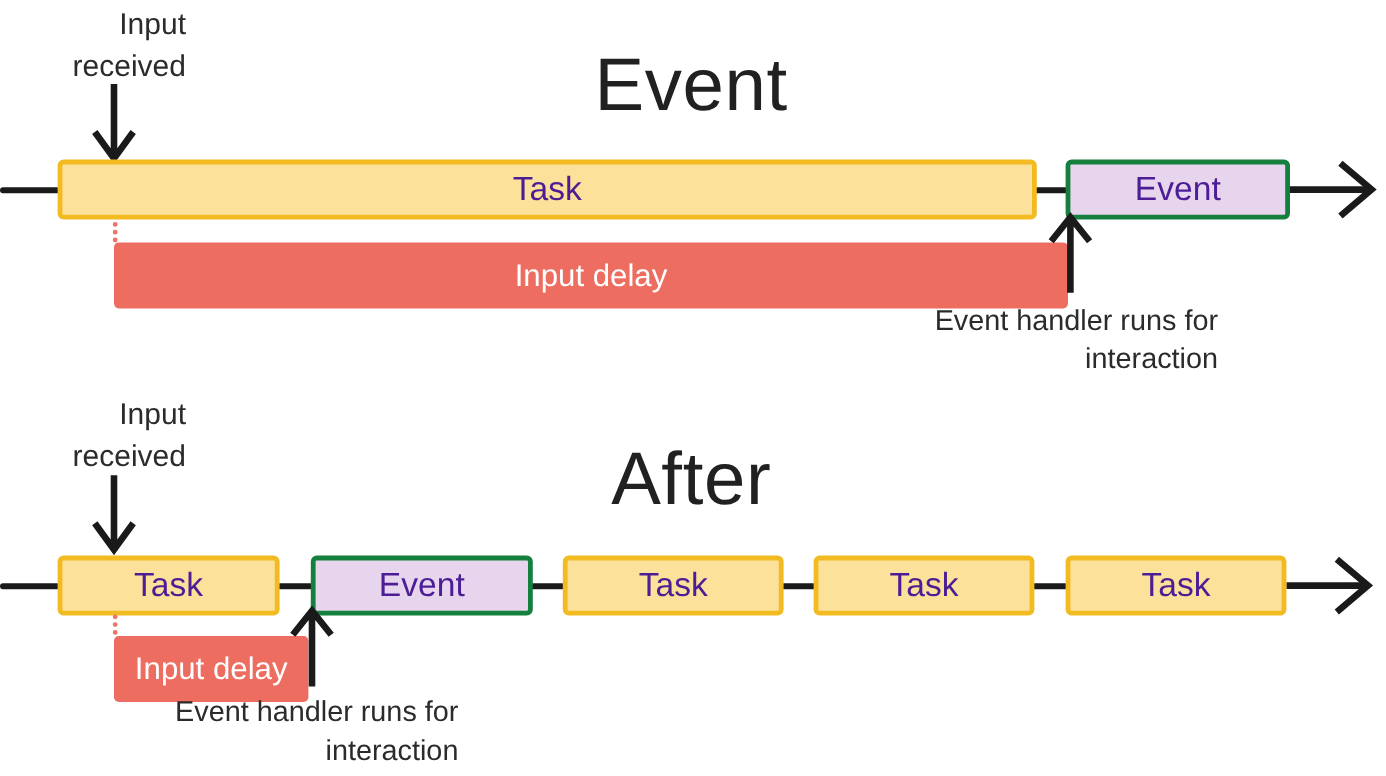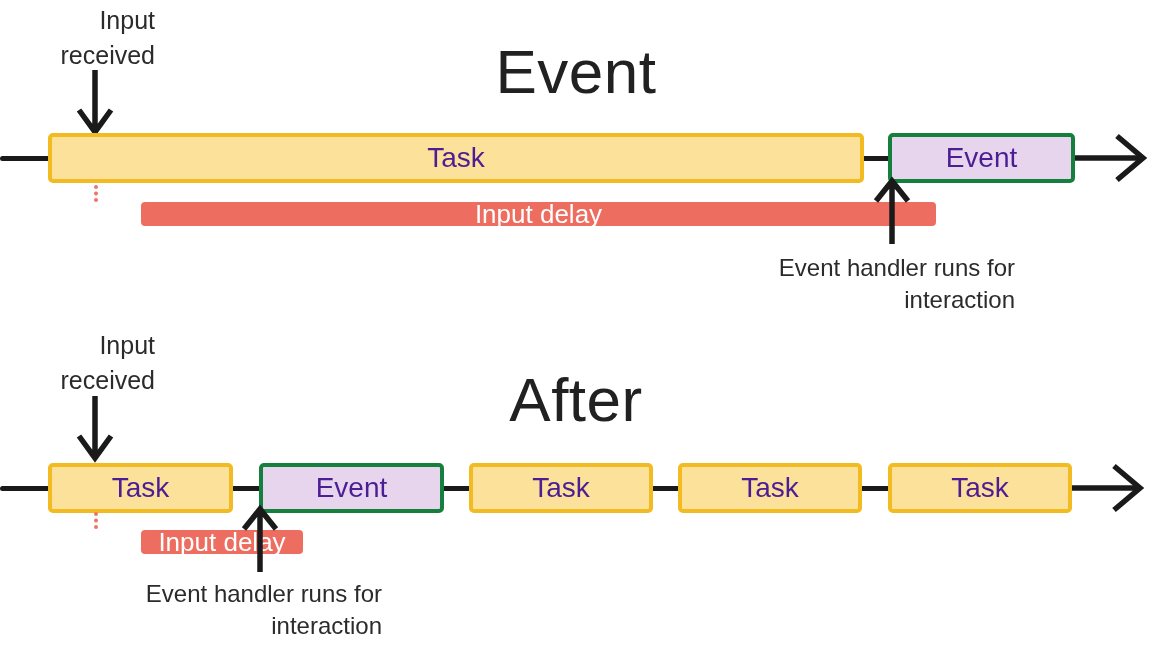--- a/index.html
+++ b/index.html
@@ -59,29 +59,28 @@
     background: #fbe199;
     border: 4px solid #f2bb21;
   }
   .box.event {
     background: #e6d5ed;
     border: 4px solid #15803d;
   }
 
   .delay-bar {
     box-sizing: border-box;
-    height: 24px;
+    height: 55px;
     background: #ed6e60;
     border-radius: 4px;
     display: flex;
     align-items: center;
     justify-content: center;
     font-size: 26px;
     color: #ffffff;
-    margin-left: 46px;
   }
   .dots {
     width: 0;
     border-left: 4px dotted #ee7468;
   }
   svg.arrow { display: block; overflow: visible; }
 </style>
 </head>
 <body>
 

